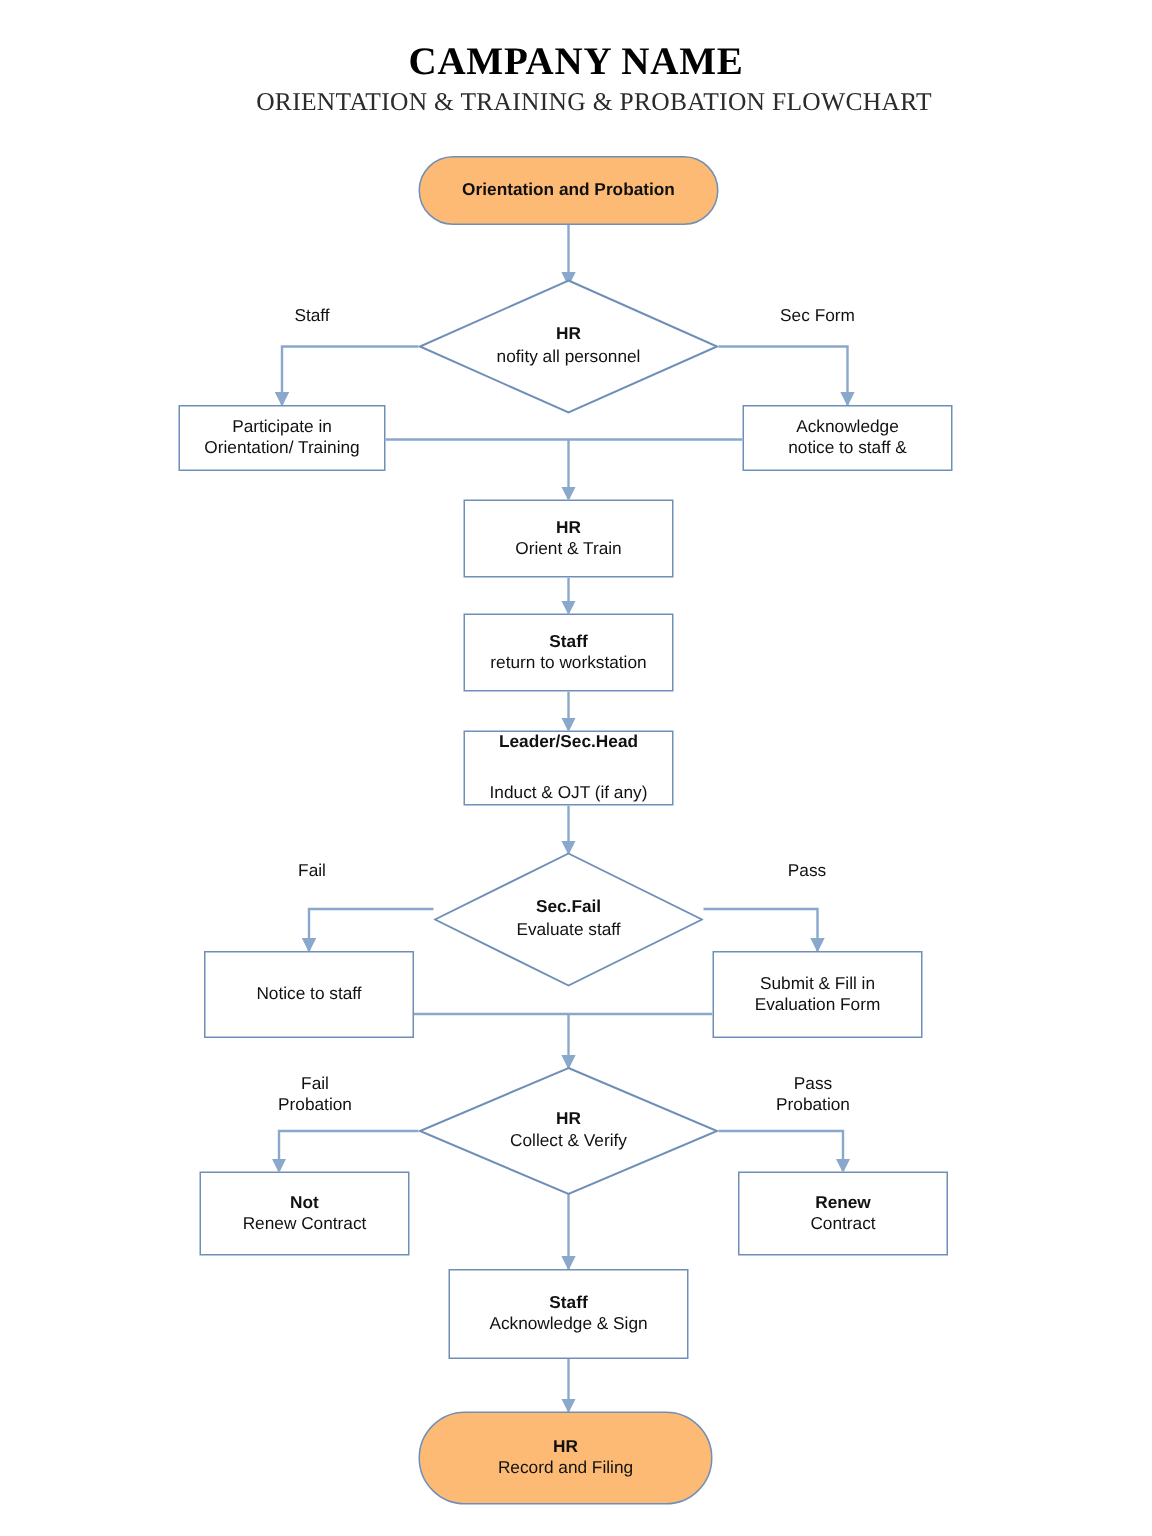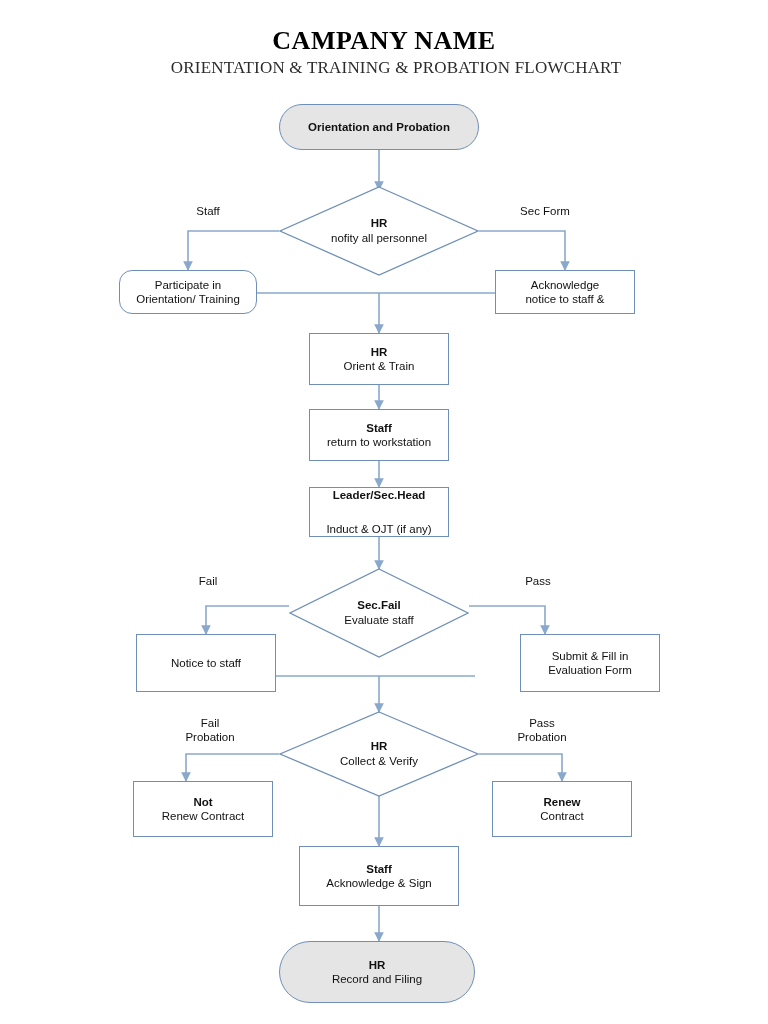--- a/index.html
+++ b/index.html
@@ -69,21 +69,21 @@
   .node .l1 { display: block; }
   .node .l2 { display: block; }
   .bold { font-weight: bold; }
 
   .proc {
     border: 1.3px solid #6f8fb8;
     background: #ffffff;
   }
   .term {
     border: 1.3px solid #6f8fb8;
-    background: #e5e5e5;
+    background: #fdba74;
     border-radius: 999px;
   }
 
   
   .diamond-wrap {
     position: absolute;
   }
   .diamond-shape {
     position: absolute;
     left: 0; top: 0;
@@ -179,21 +179,21 @@
   </div>
 
   <div class="edge-label" style="left:168px; top:204px; width:80px;">
     <span>Staff</span>
   </div>
 
   <div class="edge-label" style="left:500px; top:204px; width:90px;">
     <span>Sec Form</span>
   </div>
 
-  <div class="node proc" style="left:119px; top:270px; width:138px; height:44px;border-radius:13px;">
+  <div class="node proc" style="left:119px; top:270px; width:138px; height:44px;">
     <span class="l1">Participate in</span>
     <span class="l2">Orientation/ Training</span>
   </div>
 
   <div class="node proc" style="left:495px; top:270px; width:140px; height:44px;">
     <span class="l1">Acknowledge</span>
     <span class="l2">notice to staff &amp;</span>
   </div>
 
   <div class="node proc" style="left:309px; top:333px; width:140px; height:52px;">
@@ -226,21 +226,21 @@
   </div>
 
   <div class="edge-label" style="left:508px; top:574px; width:60px;">
     <span>Pass</span>
   </div>
 
   <div class="node proc" style="left:136px; top:634px; width:140px; height:58px;">
     <span class="l1">Notice to staff</span>
   </div>
 
-  <div class="node proc" style="left:475px; top:634px; width:140px; height:58px;margin-left:45px;">
+  <div class="node proc" style="left:475px; top:634px; width:140px; height:58px;">
     <span class="l1">Submit &amp; Fill in</span>
     <span class="l2">Evaluation Form</span>
   </div>
 
   <div class="diamond-wrap" style="left:279px; top:711px; width:200px; height:86px;">
     <svg class="diamond-shape" viewBox="0 0 200 86" xmlns="http://www.w3.org/2000/svg">
       <polygon points="100,1 199,43 100,85 1,43" fill="#ffffff" stroke="#6f8fb8" stroke-width="1.3"></polygon>
     </svg>
     <div class="diamond-text">
       <span class="l1 bold">HR</span>

